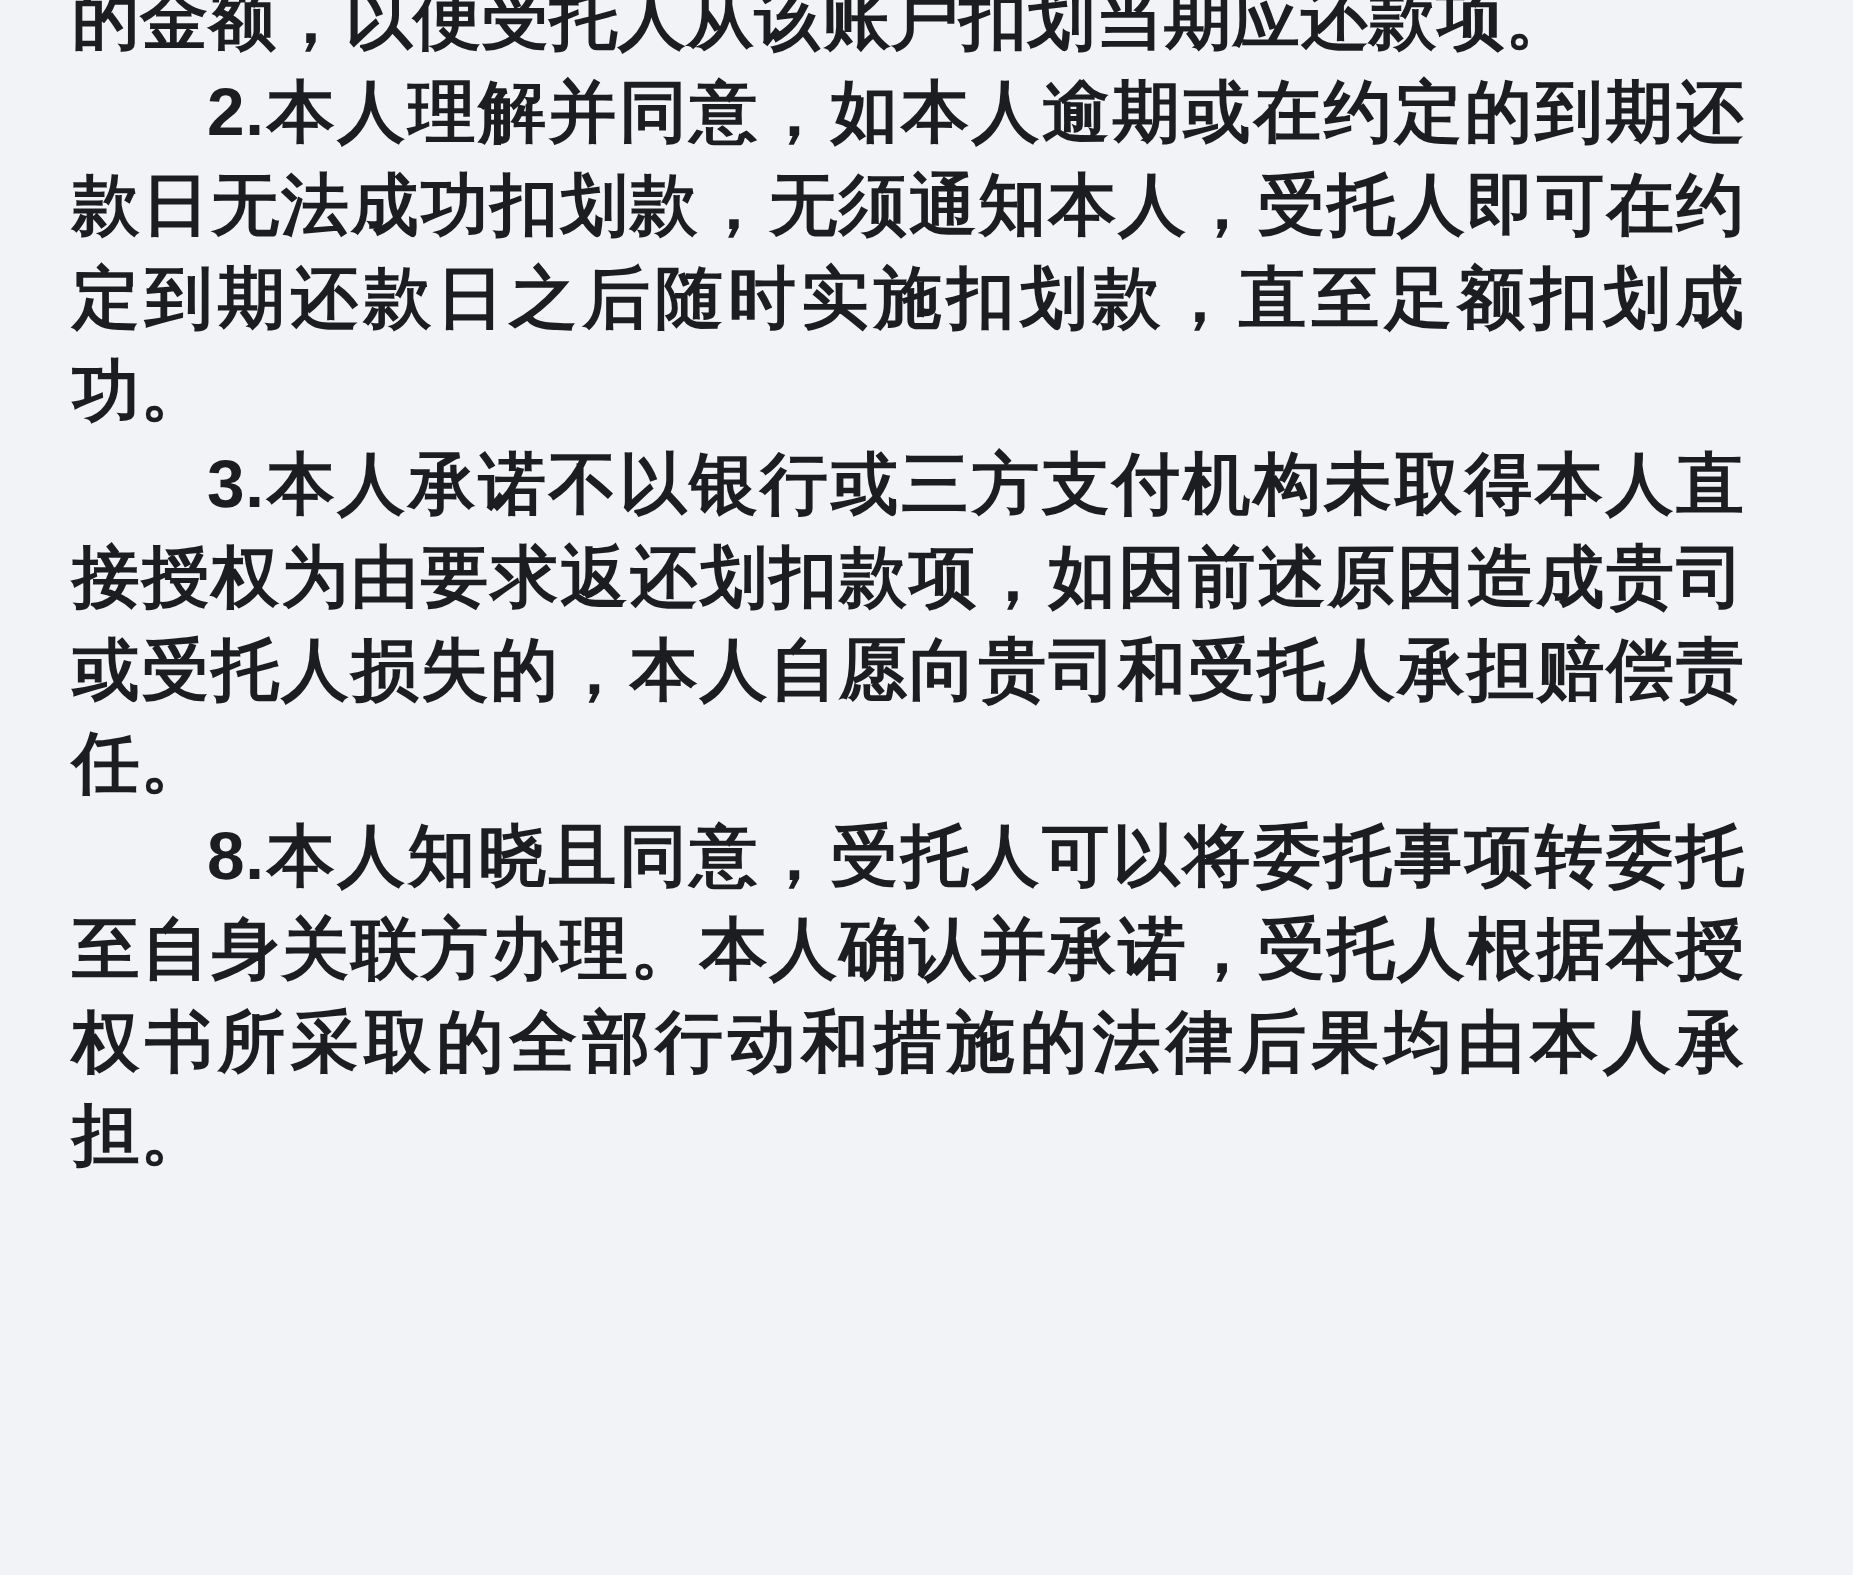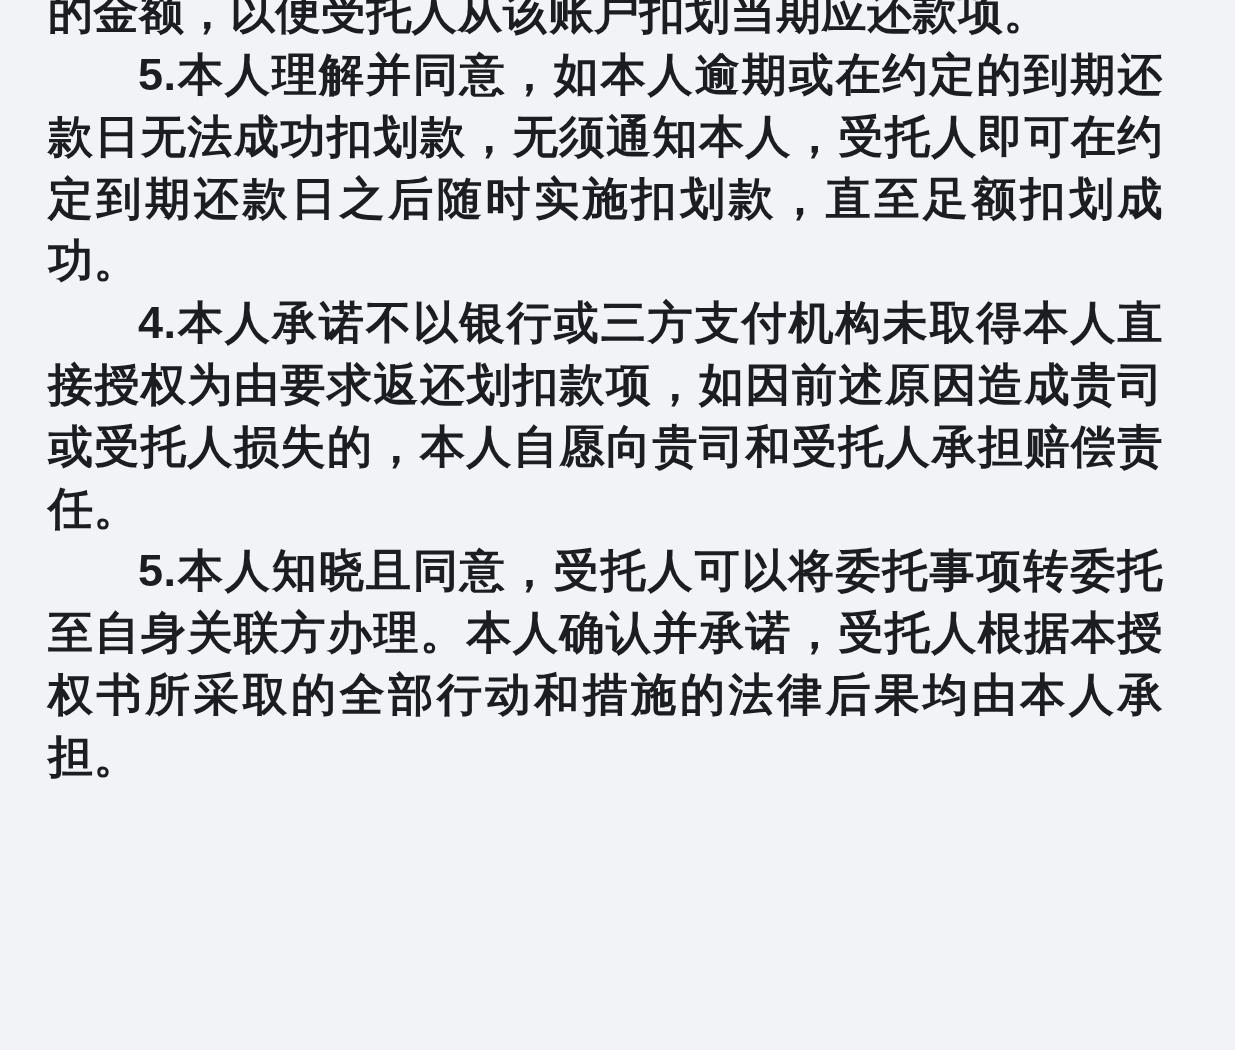--- a/index.html
+++ b/index.html
@@ -39,17 +39,17 @@
     text-indent: 0;
     margin-top: -18px;
   }
 </style>
 </head>
 <body>
 
 <div class="page">
   <div class="doc-body">
     <p class="para clipped-top">的金额，以便受托人从该账户扣划当期应还款项。</p>
-    <p class="para">5.本人理解并同意，如本人逾期或在约定的到期还款日无法成功扣划款，无须通知本人，受托人即可在约定到期还款日之后随时实施扣划款，直至足额扣划成功。</p>
-    <p class="para">4.本人承诺不以银行或三方支付机构未取得本人直接授权为由要求返还划扣款项，如因前述原因造成贵司或受托人损失的，本人自愿向贵司和受托人承担赔偿责任。</p>
-    <p class="para">5.本人知晓且同意，受托人可以将委托事项转委托至自身关联方办理。本人确认并承诺，受托人根据本授权书所采取的全部行动和措施的法律后果均由本人承担。</p>
+    <p class="para">2.本人理解并同意，如本人逾期或在约定的到期还款日无法成功扣划款，无须通知本人，受托人即可在约定到期还款日之后随时实施扣划款，直至足额扣划成功。</p>
+    <p class="para">3.本人承诺不以银行或三方支付机构未取得本人直接授权为由要求返还划扣款项，如因前述原因造成贵司或受托人损失的，本人自愿向贵司和受托人承担赔偿责任。</p>
+    <p class="para">8.本人知晓且同意，受托人可以将委托事项转委托至自身关联方办理。本人确认并承诺，受托人根据本授权书所采取的全部行动和措施的法律后果均由本人承担。</p>
   </div>
 </div>
 
 </body></html>

